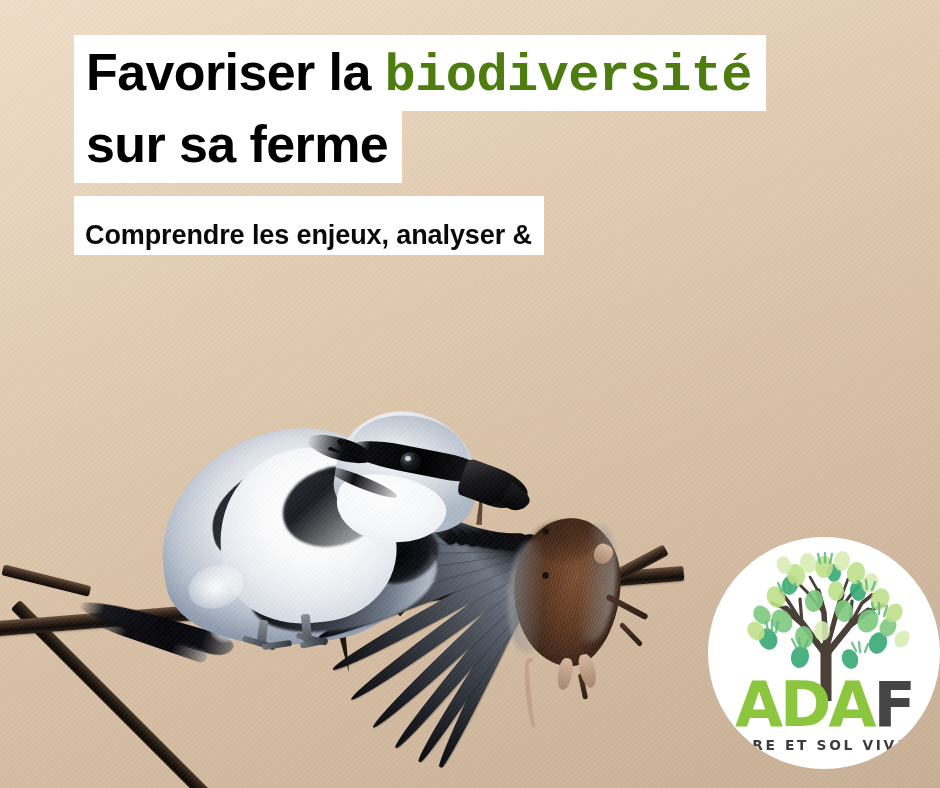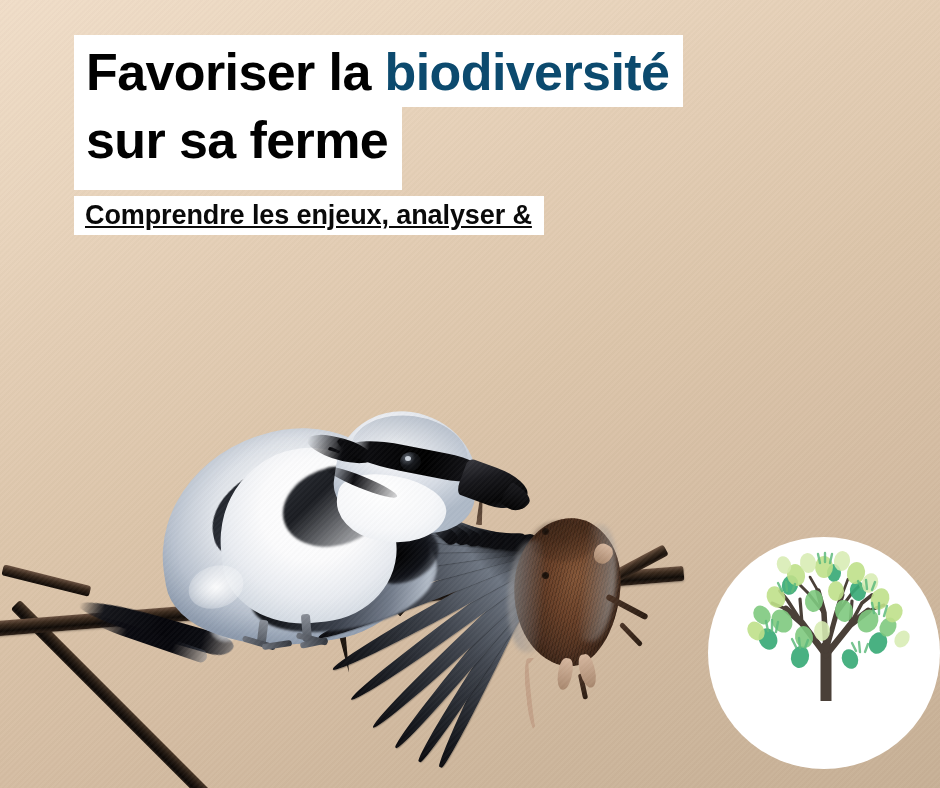--- a/index.html
+++ b/index.html
@@ -372,36 +372,36 @@
     background: #ffffff;
     color: #010101;
     font-weight: 700;
     font-size: 52px;
     line-height: 1.30;
     letter-spacing: -0.6px;
     padding: 0 14px 0 12px;
     white-space: nowrap;
   }
   .title-line.l1 { padding-top: 4px; }
-  .title-line.l2 { padding-bottom: 16px; }
-  .hl-purple { color: #0c4a6e; }
+  .title-line.l2 { padding-bottom: 5px; }
+  .hl-purple { color: #4d7c0f; font-family: Liberation Mono, monospace; }
 
   .subtitle-wrap { position: absolute; left: 74px; top: 196px; }
   .subtitle-line {
     display: table;
     background: #ffffff;
     color: #0a0a0a;
     font-weight: 700;
     font-size: 27px;
     line-height: 1.43;
     letter-spacing: -0.1px;
     padding: 0 12px 0 11px;
     white-space: nowrap;
   }
-  .subtitle-line.s1 { padding-top: 0; text-decoration: underline; }
+  .subtitle-line.s1 { padding-top: 20px; }
   .subtitle-line.s2 { padding-bottom: 5px; }
 
   
   .logo {
     position: absolute;
     left: 708px; top: 537px;
     width: 232px; height: 232px;
     border-radius: 50%;
     background: #ffffff;
     overflow: hidden;
@@ -605,17 +605,21 @@
             <path d="M136 62 L134 52 M141 63 L141 52 M146 65 L149 55"></path>
             <path d="M82 12 L80 3 M87 11 L87 2 M92 12 L94 3"></path>
             <path d="M58 96 L54 88 M62 97 L61 87 M67 97 L70 89"></path>
             <path d="M118 100 L114 92 M122 101 L121 91 M127 101 L130 93"></path>
             <path d="M44 40 L40 32 M49 40 L48 31 M54 41 L57 33"></path>
             <path d="M124 38 L120 30 M129 38 L128 29 M134 39 L137 31"></path>
           </g>
         </g>
       </svg>
 
+      <div class="logo-wordmark">
+        <div class="logo-adaf"><span class="logo-ada">ADA</span><span class="logo-f">F</span></div>
+        <div class="logo-tagline">ARBRE ET SOL VIVANT</div>
+      </div>
 
     </div>
   </div>
 
 </div>
 
 </body></html>

